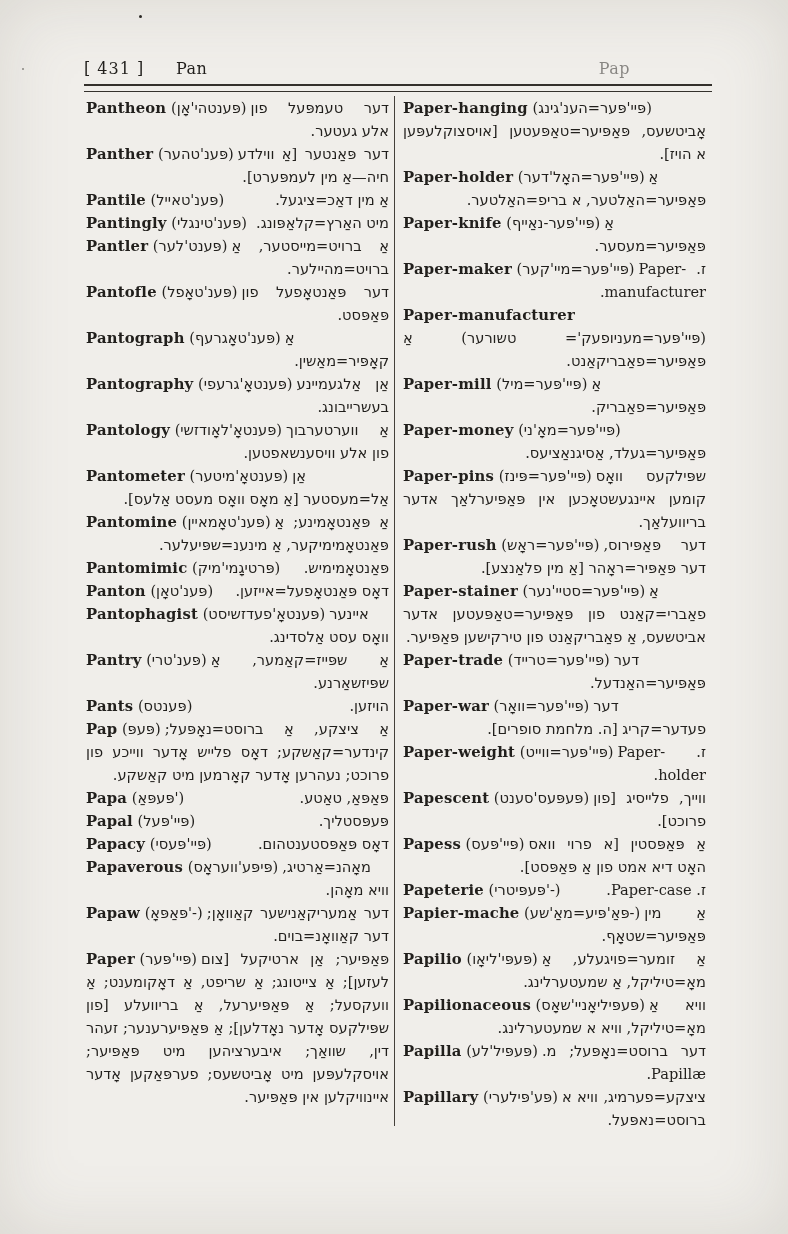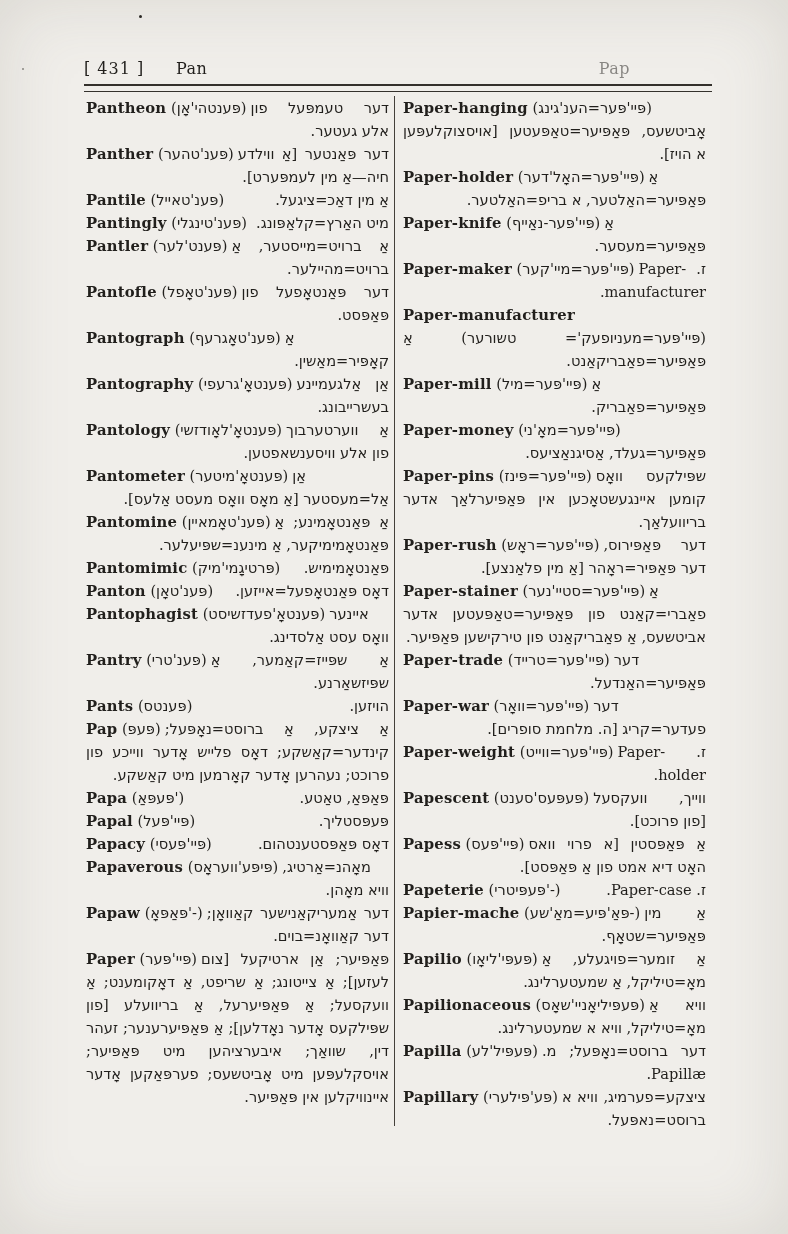--- a/index.html
+++ b/index.html
@@ -140,21 +140,21 @@
   <p class="entry"><span class="hw"><span class="en">Paper-rush</span><span class="pron"> (פּיי'פּער=ראָש)</span></span><span class="def"> דער פּאַפּירוס, דער פּאַפּיר=ראָהר [אַ מין פלאַנצע].</span></p>
 
   <p class="entry"><span class="hw"><span class="en">Paper-stainer</span><span class="pron"> (פּיי'פּער=סטיי'נער)</span></span><span class="def"> אַ פאַברי=קאַנט פון פּאַפּיער=טאַפּעטען אדער אביטשעס, אַ פאַבריקאַנט פון טירקישען פּאַפּיער.</span></p>
 
   <p class="entry"><span class="hw"><span class="en">Paper-trade</span><span class="pron"> (פּיי'פּער=טרייד)</span></span><span class="def"> דער פּאַפּיער=האַנדעל.</span></p>
 
   <p class="entry"><span class="hw"><span class="en">Paper-war</span><span class="pron"> (פּיי'פּער=וואָר)</span></span><span class="def"> דער פעדער=קריג [ה. מלחמת סופרים].</span></p>
 
   <p class="entry"><span class="hw"><span class="en">Paper-weight</span><span class="pron"> (פּיי'פּער=ווייט)</span></span><span class="def"> ז. Paper-holder.</span></p>
 
-  <p class="entry"><span class="hw"><span class="en">Papescent</span><span class="pron"> (פּעפּעס'סענט)</span></span><span class="def"> ווייך, וועקסעל [פון פרוכט].</span></p>
+  <p class="entry"><span class="hw"><span class="en">Papescent</span><span class="pron"> (פּעפּעס'סענט)</span></span><span class="def"> ווייך, פלייסיג [פון פרוכט].</span></p>
 
   <p class="entry"><span class="hw"><span class="en">Papess</span><span class="pron"> (פּיי'פּעס)</span></span><span class="def"> אַ פּאַפּסטין [א פרוי וואס האָט דיא אמט פון אַ פּאַפּסט].</span></p>
 
   <p class="entry"><span class="hw"><span class="en">Papeterie</span><span class="pron"> (פּעפּיטרי'-)</span></span><span class="def"> ז. Paper-case.</span></p>
 
   <p class="entry"><span class="hw"><span class="en">Papier-mache</span><span class="pron"> (פּאַ'פּיע=מאַ'שע-)</span></span><span class="def"> אַ מין פּאַפּיער=שטאָף.</span></p>
 
   <p class="entry"><span class="hw"><span class="en">Papilio</span><span class="pron"> (פּעפּי'ליאָו)</span></span><span class="def"> אַ זומער=פויגעלע, אַ מאָ=טיליקל, אַ שמעטערלינג.</span></p>
 
   <p class="entry"><span class="hw"><span class="en">Papilionaceous</span><span class="pron"> (פּעפּיליאָניי'שאָס)</span></span><span class="def"> וויא אַ מאָ=טיליקל, וויא א שמעטערלינג.</span></p>

